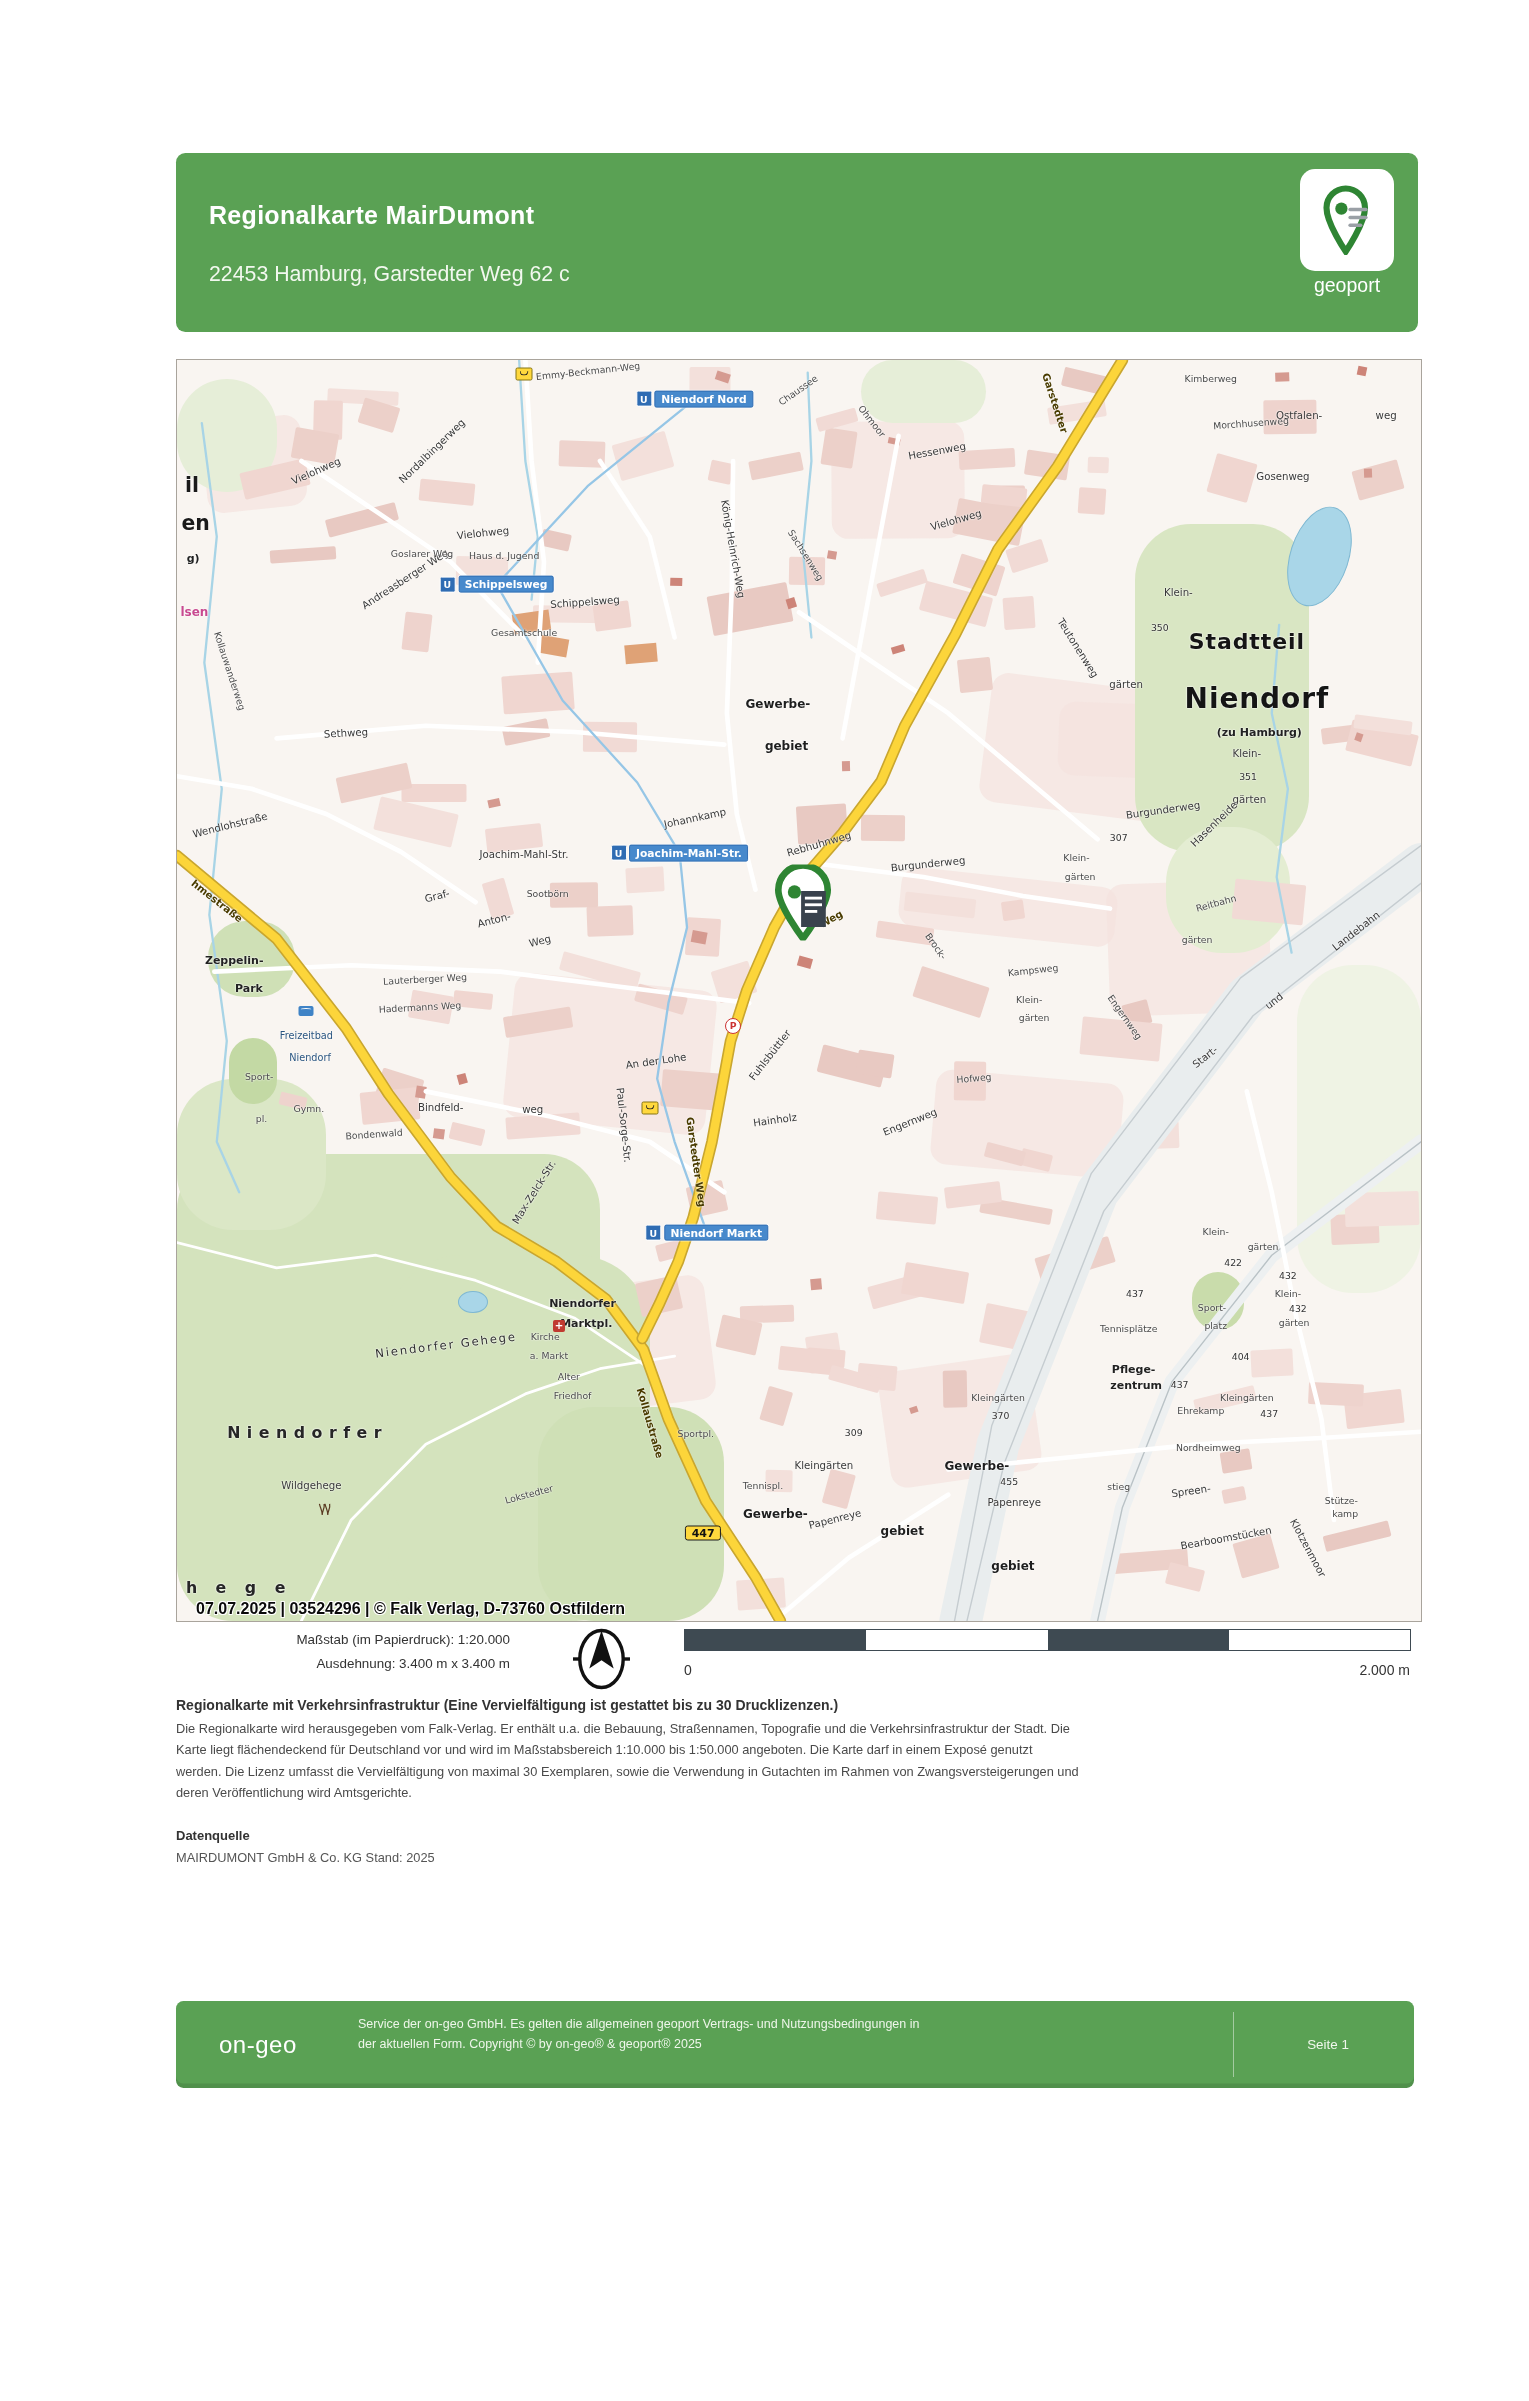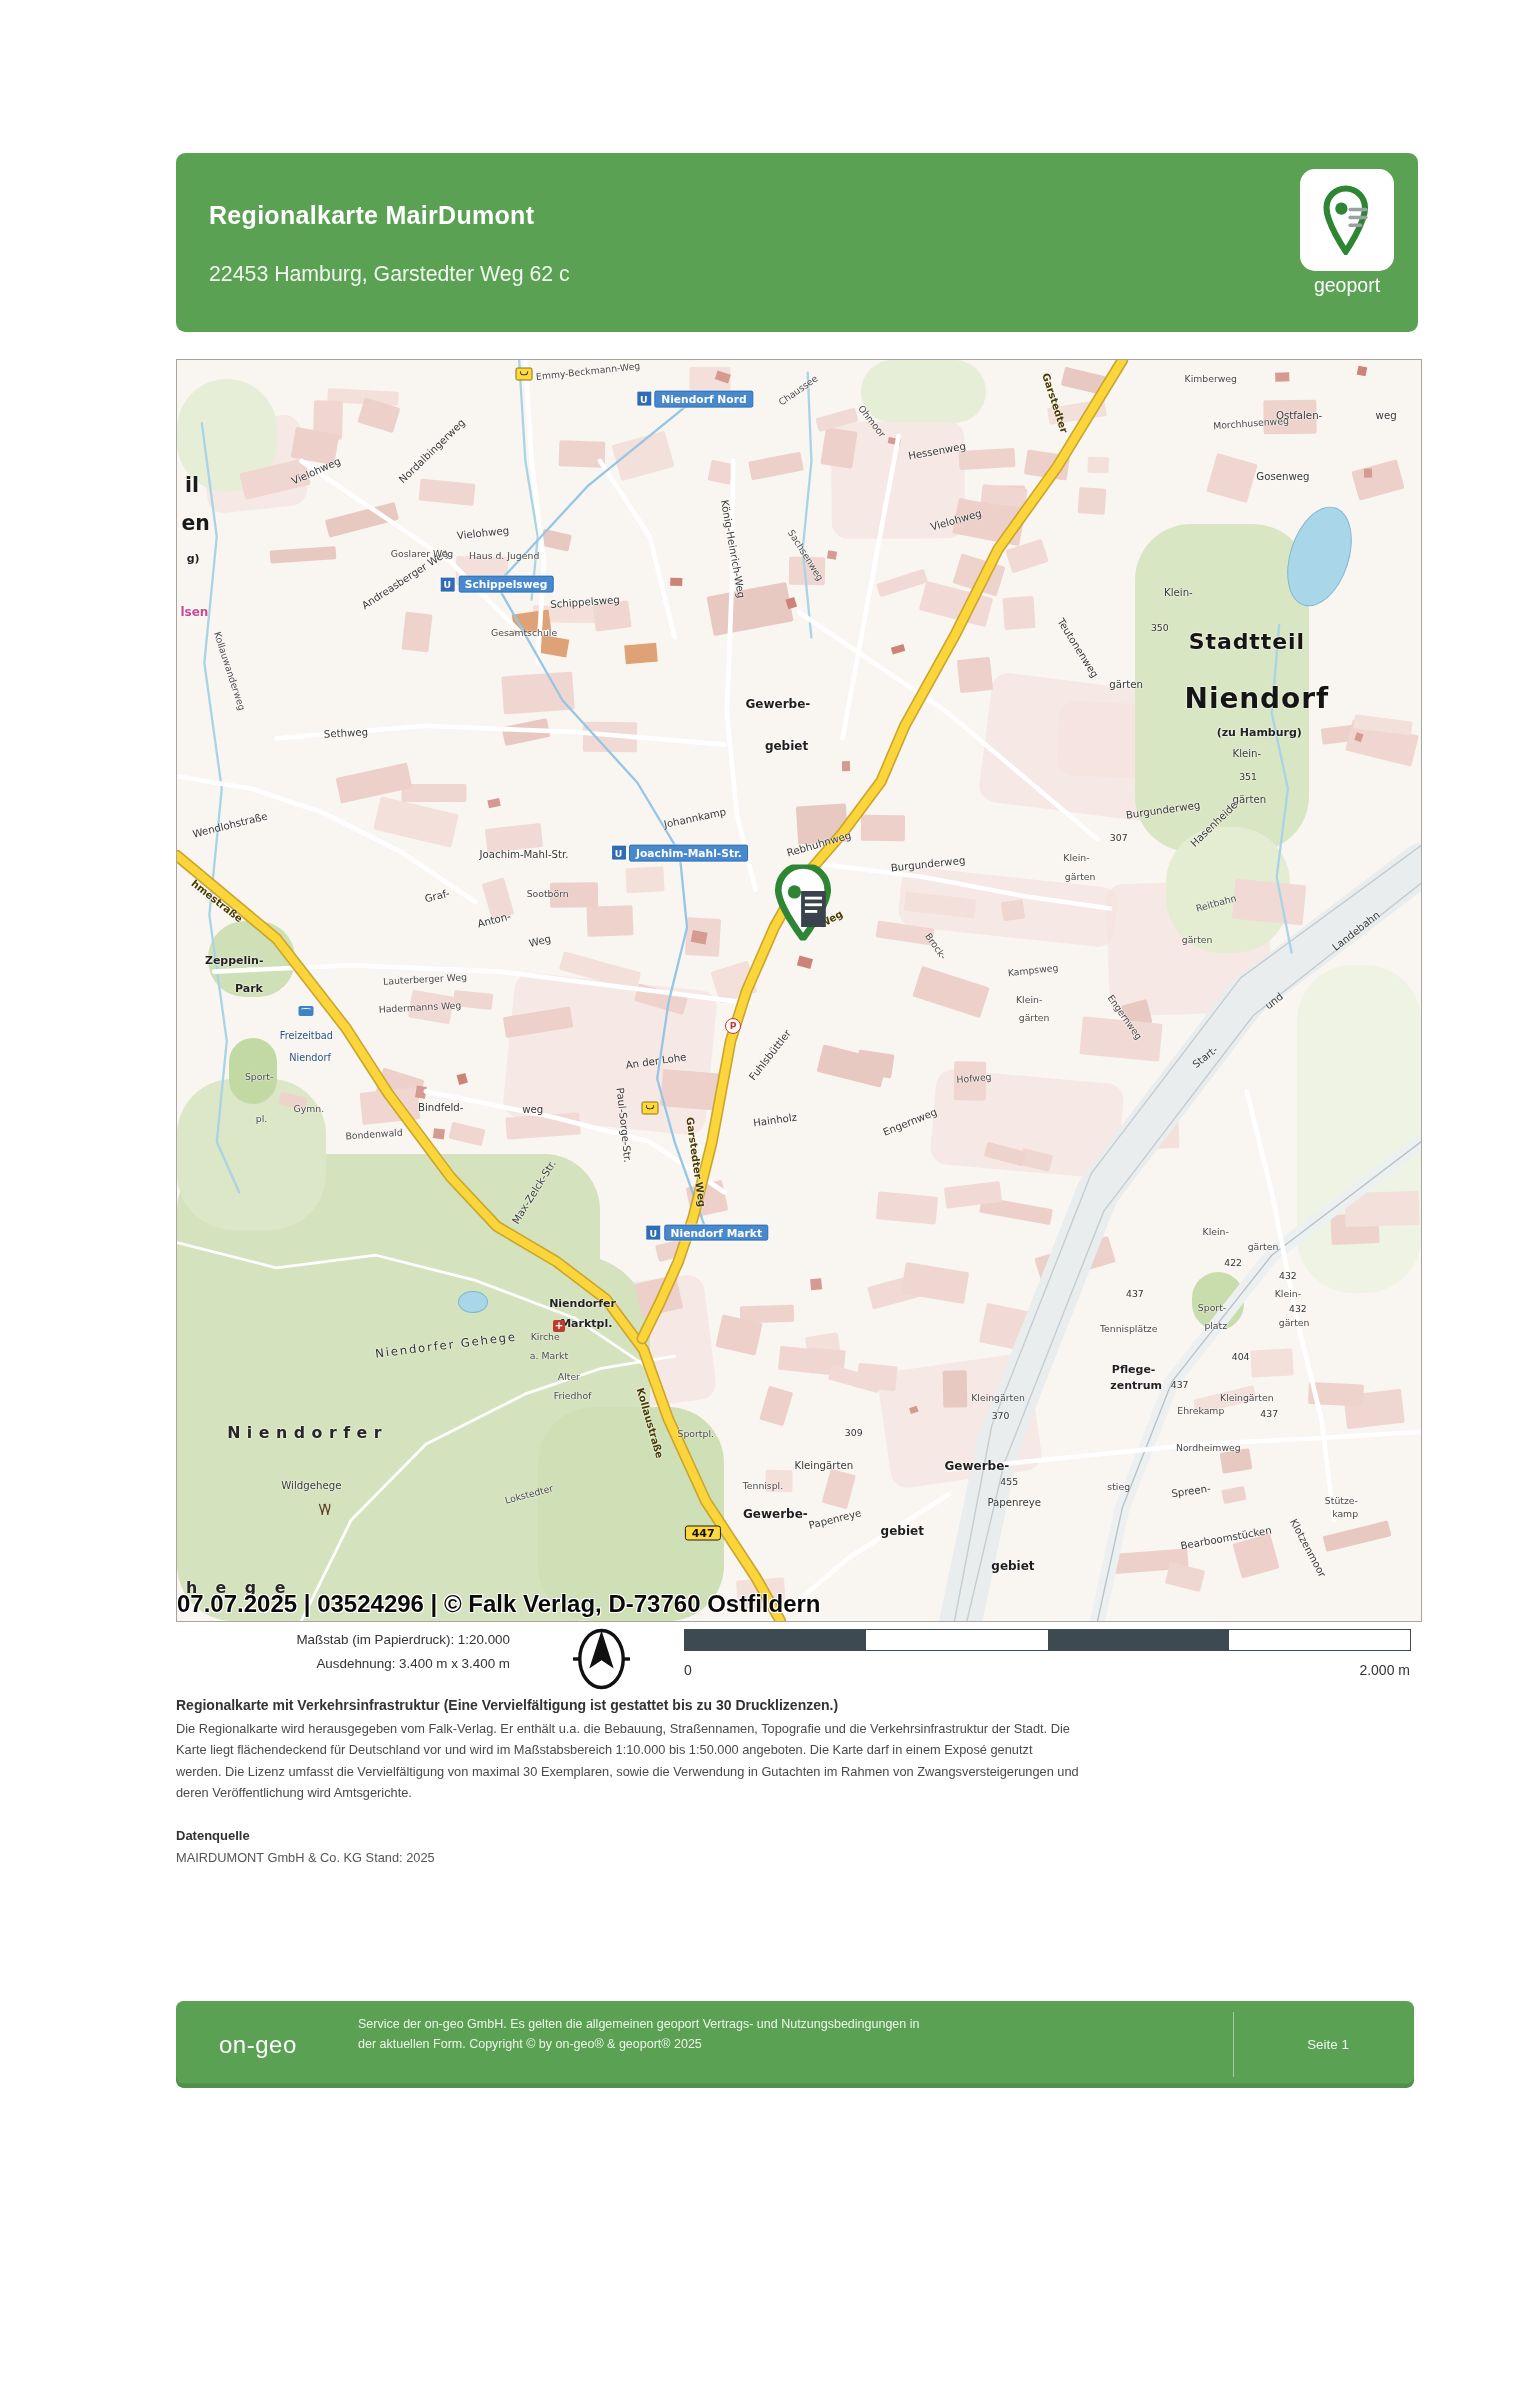--- a/index.html
+++ b/index.html
@@ -35,22 +35,22 @@
   .ml.stlg{font-size:11.6px;color:#2f2f2f;letter-spacing:1.9px}
   .station{position:absolute;transform:translate(-50%,-50%);display:flex;align-items:center;gap:2.8px;z-index:40;}
   .u-icon{width:14px;height:14px;background:#2f6cb3;color:#fff;font-size:9.3px;font-weight:bold;
           display:flex;align-items:center;justify-content:center;border:0.9px solid #fff;border-radius:1.9px;flex:0 0 auto;}
   .station-label{background:var(--station-blue,#4789cc);border:0.9px solid #2f6cb3;color:#fff;font-size:10.7px;
           font-weight:bold;padding:0.9px 5.6px;border-radius:1.9px;white-space:nowrap;box-shadow:0 0 0 0.9px rgba(255,255,255,.55);}
   .shield{position:absolute;transform:translate(-50%,-50%);background:#ffd83d;border:1.9px solid #1d1d1d;
           border-radius:2.8px;font-size:11px;font-weight:bold;color:#111;padding:0 5.6px;z-index:35;}
   .micon{position:absolute;transform:translate(-50%,-50%);z-index:30;}
   .pin{position:absolute;left:50.3%;top:45.8%;transform:translate(-50%,-92%);z-index:50;}
-  .map-copyright{position:absolute;left:0;bottom:2.8px;z-index:80;font-family:"Liberation Sans",sans-serif;
-          font-size:24px;font-weight:bold;color:#0a0a0a;
+  .map-copyright{position:absolute;left:19px;bottom:2.8px;z-index:80;font-family:"Liberation Sans",sans-serif;
+          font-size:16px;font-weight:bold;color:#0a0a0a;
           text-shadow:0.9px 0.9px 0 #fff,-0.9px -0.9px 0 #fff,0.9px -0.9px 0 #fff,-0.9px 0.9px 0 #fff;}
   
   .masstab{position:absolute;left:176px;top:1628px;width:334px;text-align:right;font-size:13.4px;color:#333;line-height:24px;}
   .compass{position:absolute;left:573px;top:1624px;}
   .scalebar{position:absolute;left:684px;top:1629px;width:725px;height:20.4px;border:1.9px solid var(--scale-dark,#3e4a52);
             display:flex;background:#fff;}
   .scalebar .seg{flex:1 1 25%;}
   .scalebar .seg.dark{background:var(--scale-dark,#3e4a52);}
   .scale-zero{position:absolute;left:684px;top:1662px;font-size:14px;color:#333;}
   .scale-max{position:absolute;left:1280px;top:1662px;width:130px;text-align:right;font-size:14px;color:#333;}

